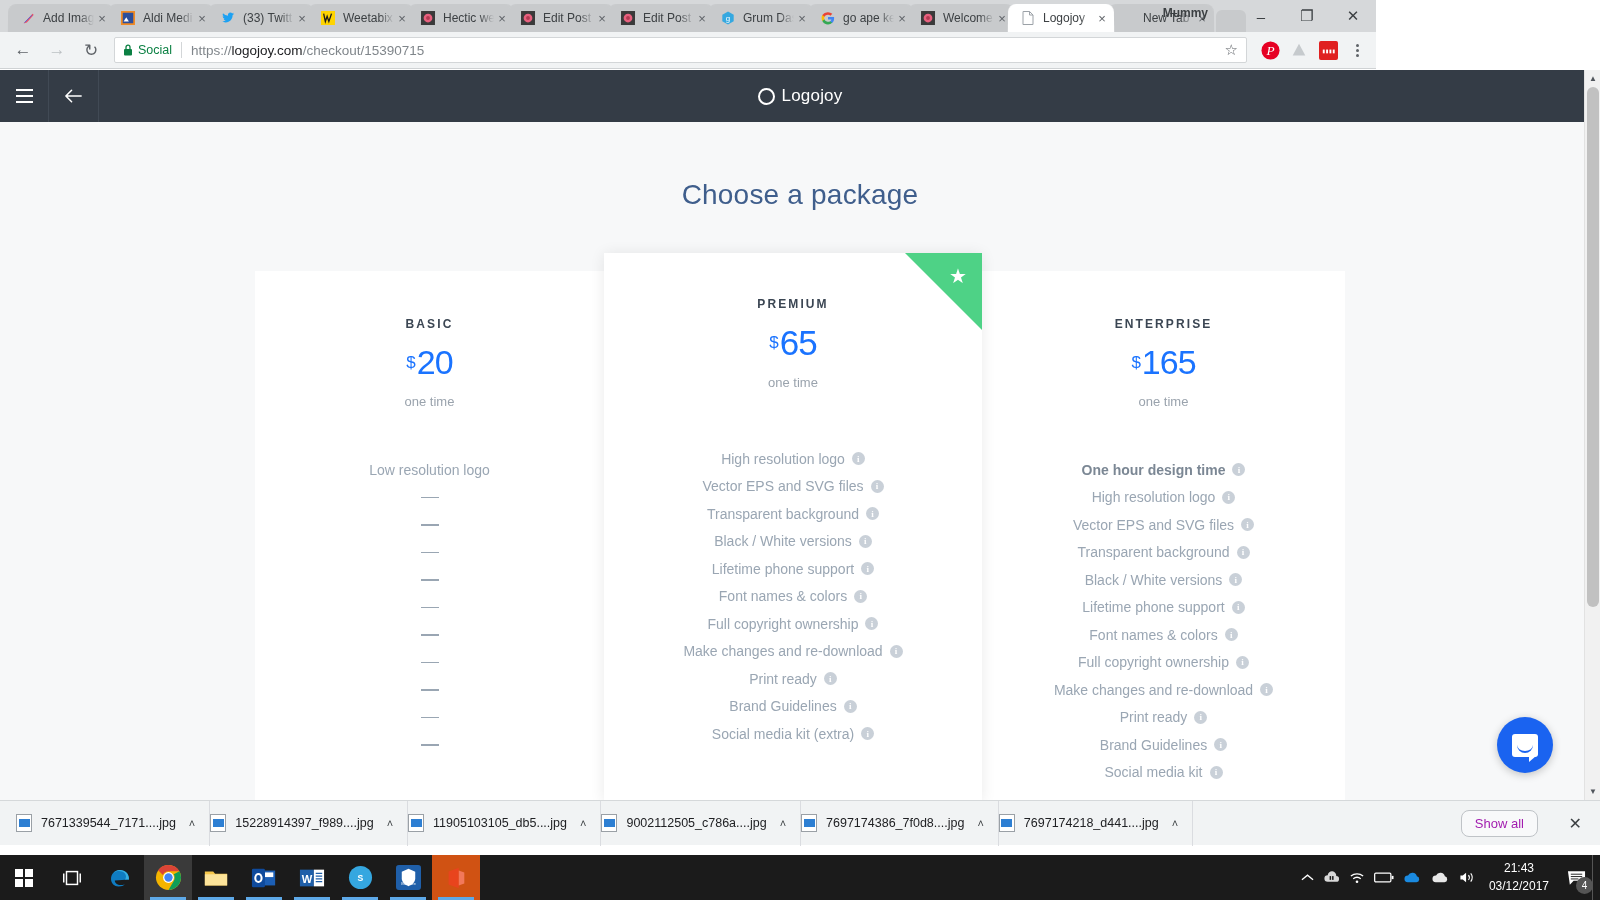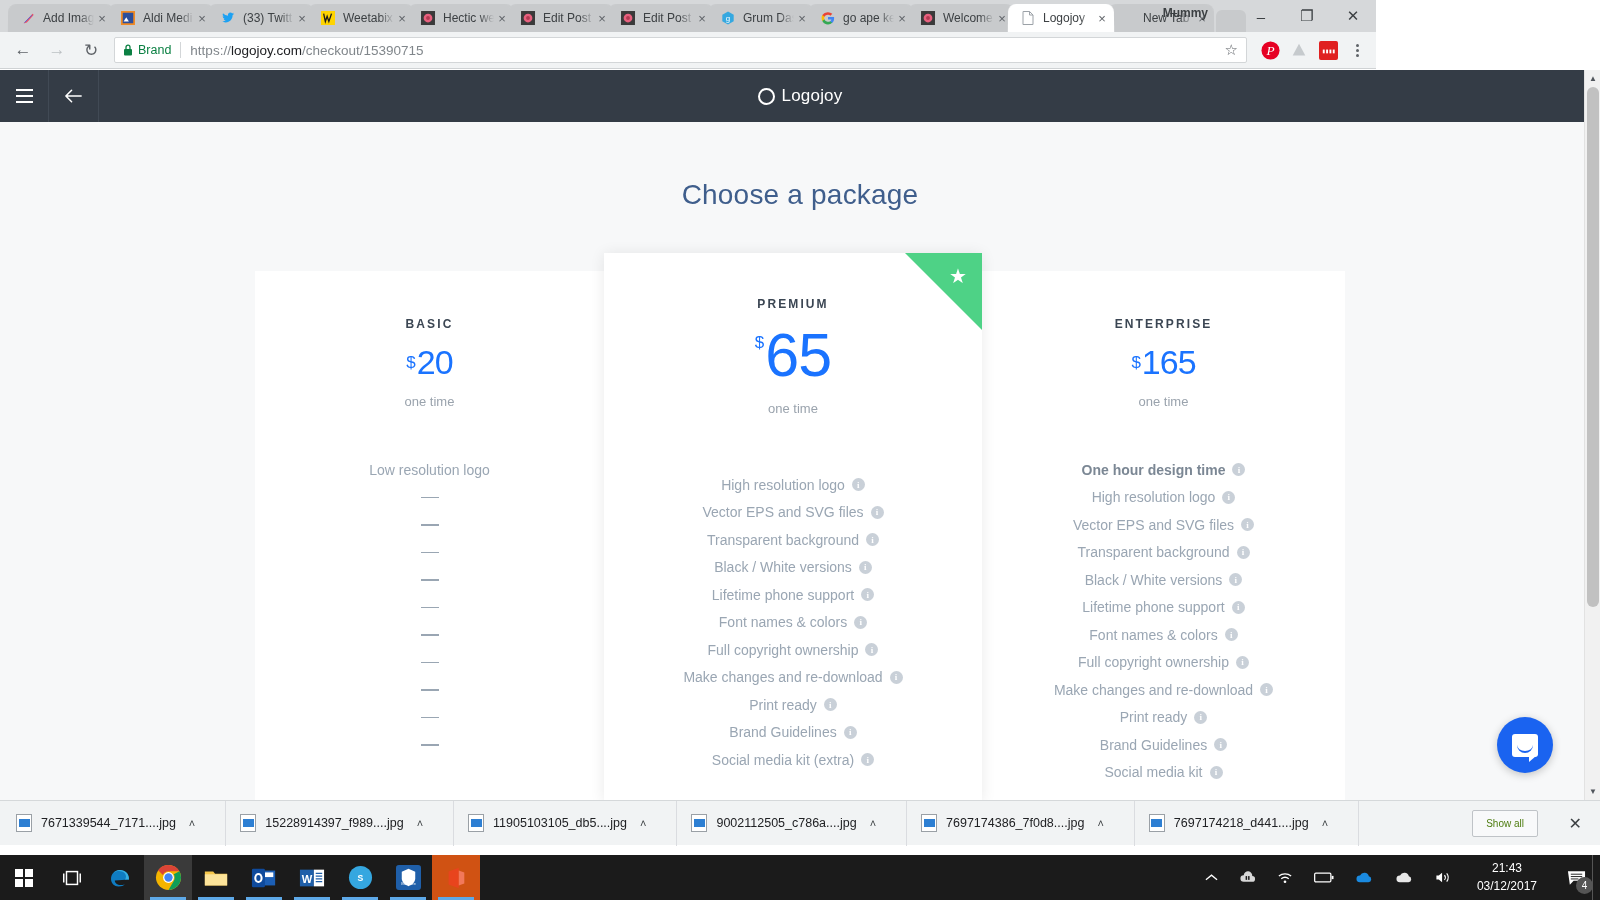--- a/index.html
+++ b/index.html
@@ -151,21 +151,21 @@
   .plan-name {
     text-align: center; font-size: 12px; letter-spacing: 2.1px; color: #3b4653;
     font-weight: 700;
   }
   .price-row {
     display: flex; justify-content: center; align-items: flex-start;
     color: #1a73ff; margin-top: 14px;
   }
   .currency { font-size: 17px; margin-top: 8px; margin-right: 1px; font-weight: 400; }
   .amount { font-size: 34px; line-height: 1; font-weight: 300; letter-spacing: -1px; }
-  .card.premium .amount { font-size: 61px; }
+  .card.premium .amount { font-size: 35px; }
   .once {
     text-align: center; font-size: 13px; color: #9aa3ad; margin-top: 15px; font-weight: 400;
   }
 
   .features { margin-top: 47px; }
   .card.premium .features { margin-top: 55px; }
   .feature {
     display: flex; align-items: center; justify-content: center; gap: 7px;
     height: 27.5px; font-size: 14px; color: #9aa6b3; font-weight: 400;
   }
@@ -212,36 +212,36 @@
     border-bottom: 2px solid #1a63f0; border-radius: 0 0 10px 10px;
   }
 
   
   .downloads-bar {
     position: absolute; top: 800px; left: 0; width: 1600px; height: 45px;
     background: #f1f3f4; border-top: 1px solid #d5d8da;
     display: flex; align-items: center; padding-left: 16px;
   }
   .dl-item {
-    display: flex; align-items: center; height: 45px; padding-right: 30px;
-    border-right: 1px solid #dadce0; margin-right: 14px; gap: 9px;
+    display: flex; align-items: center; height: 45px; padding-right: 14px;
+    border-right: 1px solid #dadce0; gap: 9px;
   }
   .dl-icon {
     width: 16px; height: 18px; background: #ffffff; border: 1px solid #9aa0a6;
     position: relative; display: flex; align-items: center; justify-content: center;
   }
   .dl-icon:after {
     content: ""; width: 11px; height: 8px; background: #2d7fd3; display: block;
   }
   .dl-name { font-size: 12.5px; color: #202124; white-space: nowrap; }
   .dl-caret { font-size: 11px; color: #3c4043; margin-left: 4px; }
   .show-all {
     position: absolute; right: 62px; top: 9px; height: 27px; padding: 0 13px;
-    background: #f8f9fa; border: 1px solid #bfc3c7; border-radius: 2px;
-    display: flex; align-items: center; font-size: 10px; color: #4d7c0f;
+    background: #f8f9fa; border: 1px solid #bfc3c7; border-radius: 8px;
+    display: flex; align-items: center; font-size: 13px; color: #a21caf;
   }
   .dl-close {
     position: absolute; right: 18px; top: 13px; font-size: 16px; color: #3c4043;
   }
 
   
   .taskbar {
     position: absolute; top: 855px; left: 0; width: 1600px; height: 45px;
     background: #1b1b1b; display: flex; align-items: center;
   }
@@ -251,21 +251,21 @@
   }
   .tb-item.run:after {
     content: ""; position: absolute; bottom: 0; left: 6px; right: 6px; height: 3px;
     background: #5ea9e8;
   }
   .tb-item.chrome-open { background: #3a3a3a; }
   .tb-item.ms-orange { background: #d05213; width: 48px; }
   .win-logo { width: 18px; height: 18px; display: grid; grid-template-columns: 1fr 1fr; grid-template-rows: 1fr 1fr; gap: 2px; }
   .win-logo i { background: #ffffff; display: block; }
   .tray {
-    margin-left: auto; display: flex; align-items: center; gap: 21px;
+    margin-left: auto; display: flex; align-items: center; gap: 9px;
     padding-right: 12px; color: #ffffff;
   }
   .tray-ico { font-size: 13px; color: #ffffff; display: flex; align-items: center; }
   .clock {
     display: flex; flex-direction: column; align-items: center; color: #ffffff;
     font-size: 12px; line-height: 1.45; margin-left: 4px; margin-right: 6px;
   }
   .notif {
     width: 24px; height: 24px; position: relative; display: flex; align-items: center;
     justify-content: center;
@@ -420,21 +420,21 @@
     <div class="nav-btn">←</div>
     <div class="nav-btn disabled">→</div>
     <div class="nav-btn">↻</div>
     <div class="omnibox">
       <span class="lock-icon">
         <svg width="10" height="12" viewBox="0 0 10 12">
             <rect x="1" y="5" width="8" height="6.5" rx="1" fill="#0b8043"></rect>
             <path d="M3 5 V3.2 a2 2 0 0 1 4 0 V5" fill="none" stroke="#0b8043" stroke-width="1.3"></path>
           </svg>
       </span>
-      <span class="secure-word">Brand</span>
+      <span class="secure-word">Social</span>
       <span class="vsep"></span>
       <span class="url"><span class="dim">https://</span><span>logojoy.com</span><span class="dim">/checkout/15390715</span></span>
       <span class="star-icon">☆</span>
     </div>
     <div class="ext-icon">
       <svg width="19" height="19" viewBox="0 0 20 20">
           <circle cx="10" cy="10" r="9.5" fill="#e60023"></circle>
           <text x="10" y="15" font-size="14" fill="#ffffff" text-anchor="middle" font-family="serif" font-style="italic">P</text>
         </svg>
     </div>

